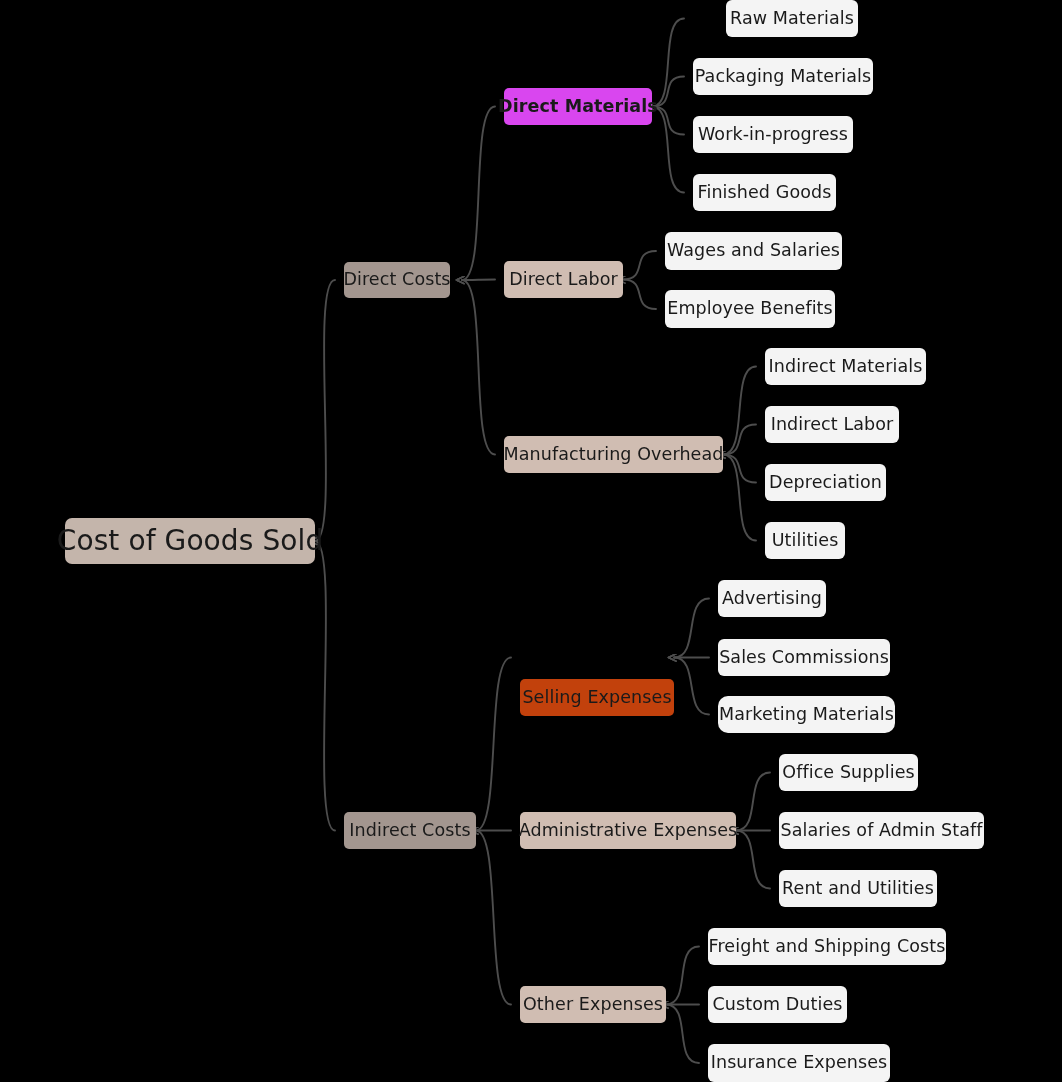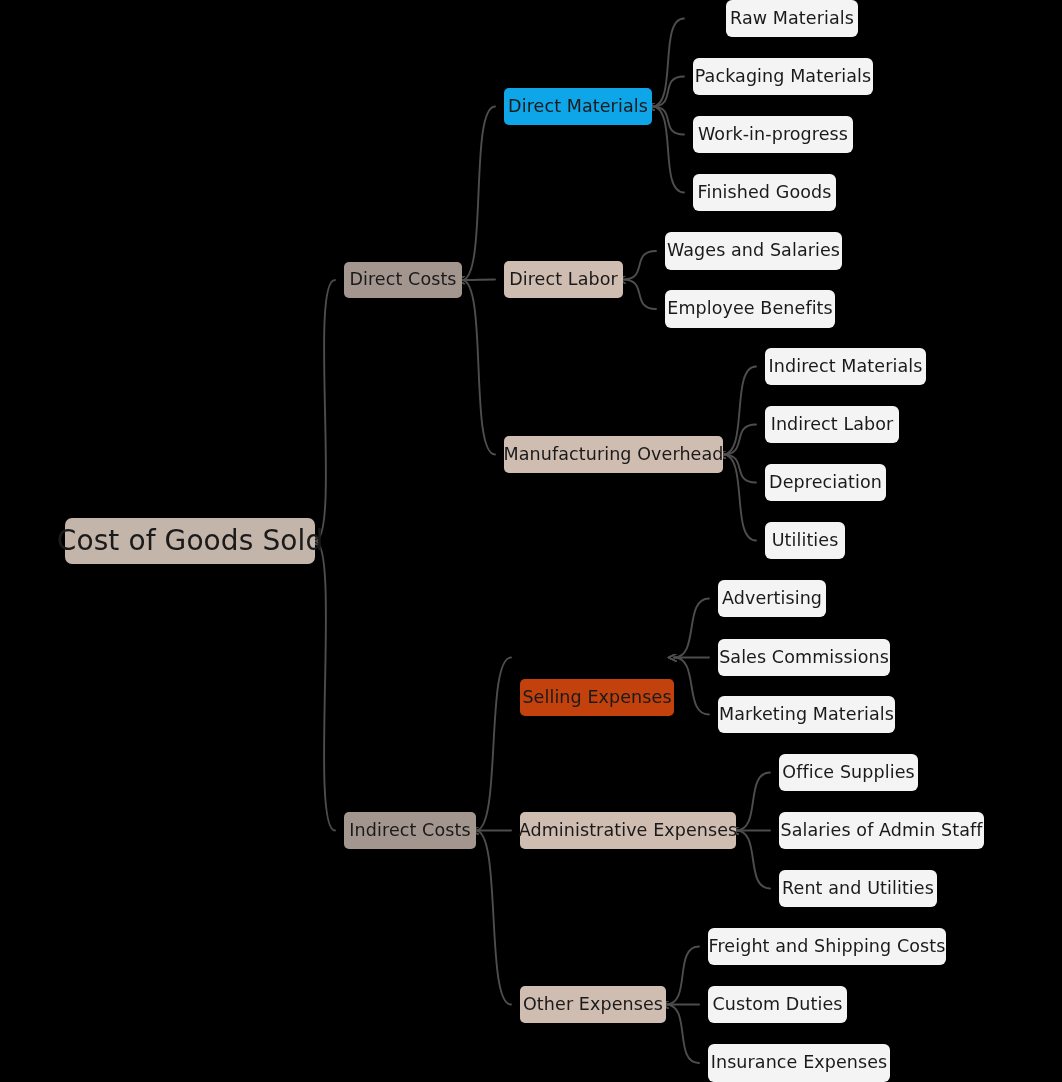--- a/index.html
+++ b/index.html
@@ -95,27 +95,27 @@
         <path d="M 666 1004.5 C 692 1004.5, 673 946.5, 699 946.5" marker-start="url(#arrowL)"></path>
         <path d="M 666 1004.5 C 692 1004.5, 673 1004.5, 699 1004.5" marker-start="url(#arrowL)"></path>
         <path d="M 666 1004.5 C 692 1004.5, 673 1063, 699 1063" marker-start="url(#arrowL)"></path>
       </g>
   </svg>
 
   <div id="nodes">
       <div class="node node-root" style="left: 65px; top: 518px; width: 250px; height: 46px; background: rgb(196, 181, 171);">
         <span class="node-label">Cost of Goods Sold</span>
       </div>
-      <div class="node node-l1" style="left: 344px; top: 262px; width: 118px; height: 36px; background: rgb(163, 150, 143);">
+      <div class="node node-l1" style="left: 344px; top: 262px; width: 106px; height: 36px; background: rgb(163, 150, 143);">
         <span class="node-label">Direct Costs</span>
       </div>
       <div class="node node-l1" style="left: 344px; top: 812px; width: 132px; height: 37px; background: rgb(163, 150, 143);">
         <span class="node-label">Indirect Costs</span>
       </div>
-      <div class="node node-l2" style="left: 504px; top: 88px; width: 148px; height: 37px; background: #0ea5e9;">
+      <div class="node node-l2" style="left: 504px; top: 88px; width: 148px; height: 37px; background: #d946ef; font-weight: bold;">
         <span class="node-label">Direct Materials</span>
       </div>
       <div class="node node-l2" style="left: 504px; top: 261px; width: 119px; height: 37px; background: rgb(208, 189, 178);">
         <span class="node-label">Direct Labor</span>
       </div>
       <div class="node node-l2" style="left: 504px; top: 436px; width: 219px; height: 37px; background: rgb(208, 189, 178);">
         <span class="node-label">Manufacturing Overhead</span>
       </div>
       <div class="node node-l2" style="left: 520px; top: 639px; width: 154px; height: 37px; background: #c2410c; margin-top: 40px;">
         <span class="node-label">Selling Expenses</span>
@@ -155,21 +155,21 @@
       </div>
       <div class="node node-leaf" style="left: 765px; top: 522px; width: 80px; height: 37px; background: rgb(244, 244, 244);">
         <span class="node-label">Utilities</span>
       </div>
       <div class="node node-leaf" style="left: 718px; top: 580px; width: 108px; height: 37px; background: rgb(244, 244, 244);">
         <span class="node-label">Advertising</span>
       </div>
       <div class="node node-leaf" style="left: 718px; top: 639px; width: 172px; height: 37px; background: rgb(244, 244, 244);">
         <span class="node-label">Sales Commissions</span>
       </div>
-      <div class="node node-leaf" style="left: 718px; top: 696px; width: 177px; height: 37px; background: rgb(244, 244, 244);">
+      <div class="node node-leaf" style="left: 718px; top: 696px; width: 177px; height: 37px; background: rgb(244, 244, 244); border-radius: 10px;">
         <span class="node-label">Marketing Materials</span>
       </div>
       <div class="node node-leaf" style="left: 779px; top: 754px; width: 139px; height: 37px; background: rgb(244, 244, 244); align-items: center;">
         <span class="node-label">Office Supplies</span>
       </div>
       <div class="node node-leaf" style="left: 779px; top: 812px; width: 205px; height: 37px; background: rgb(244, 244, 244);">
         <span class="node-label">Salaries of Admin Staff</span>
       </div>
       <div class="node node-leaf" style="left: 779px; top: 870px; width: 158px; height: 37px; background: rgb(244, 244, 244);">
         <span class="node-label">Rent and Utilities</span>

